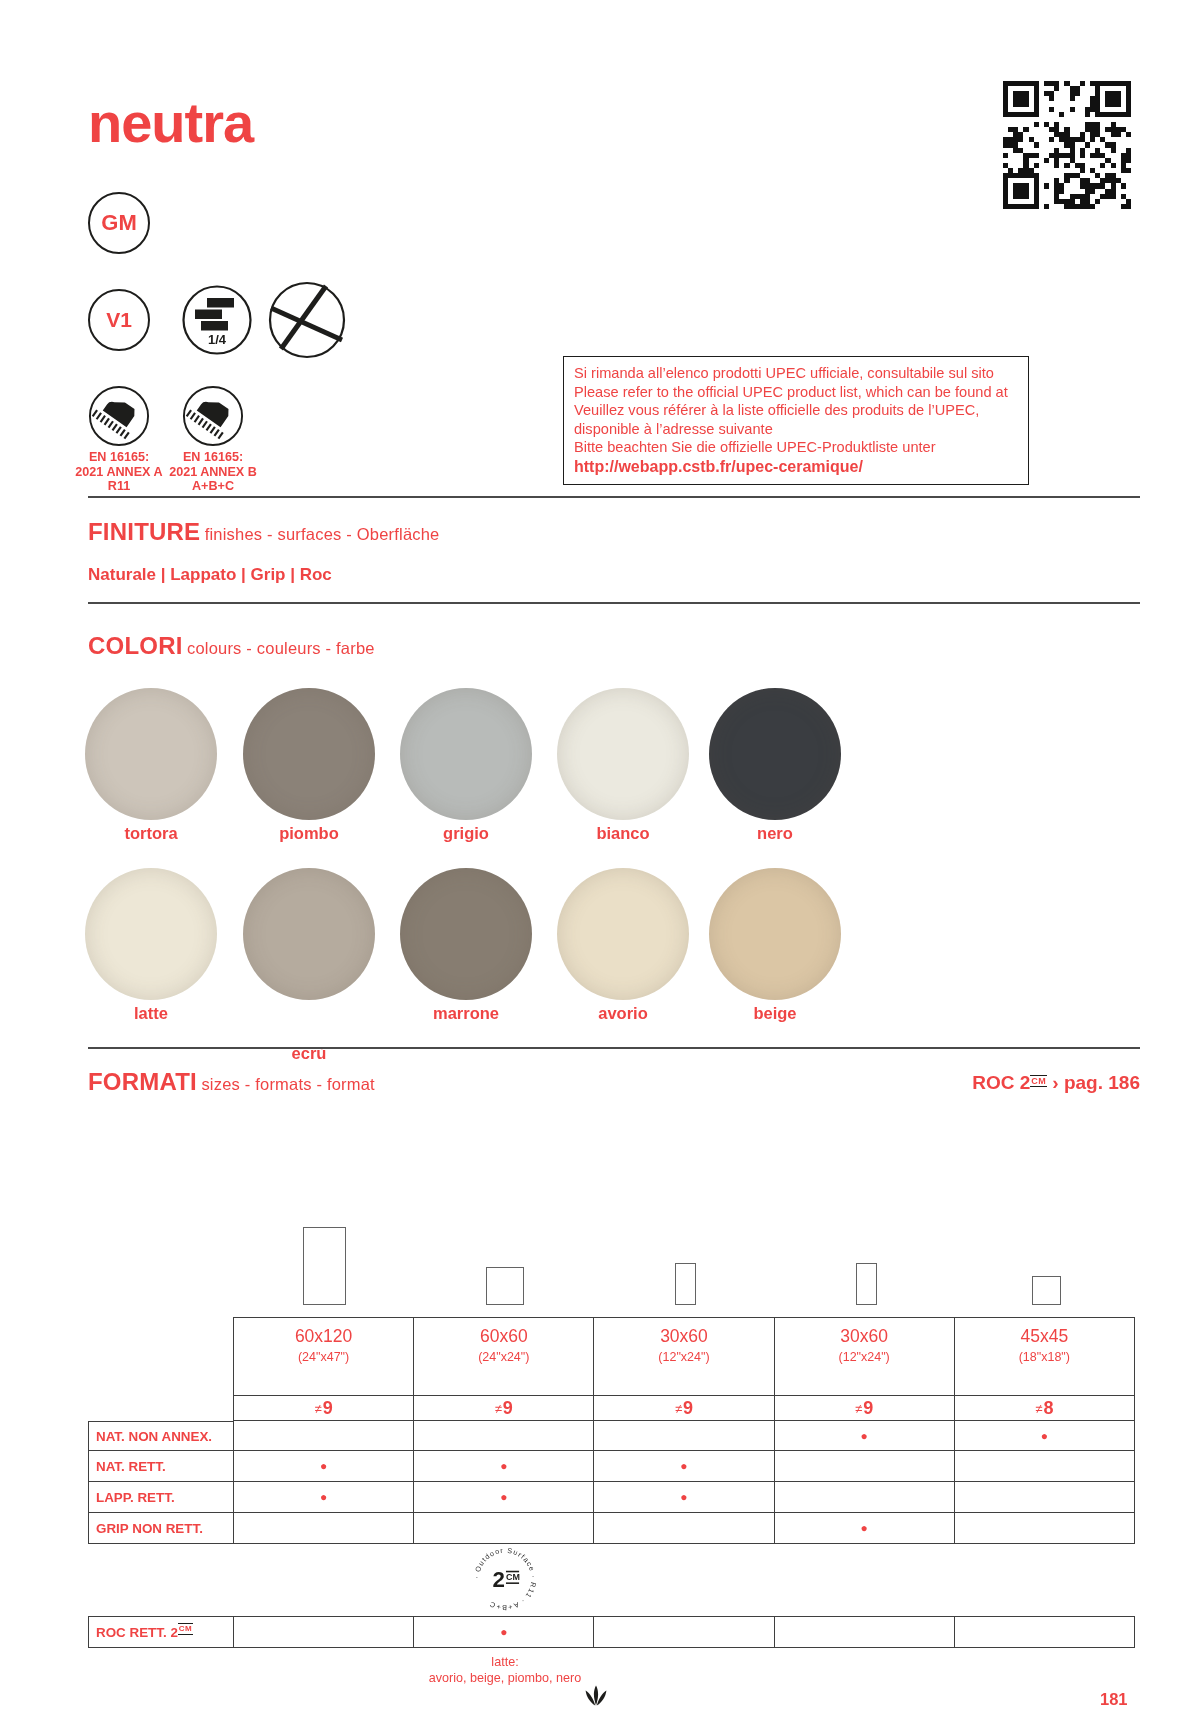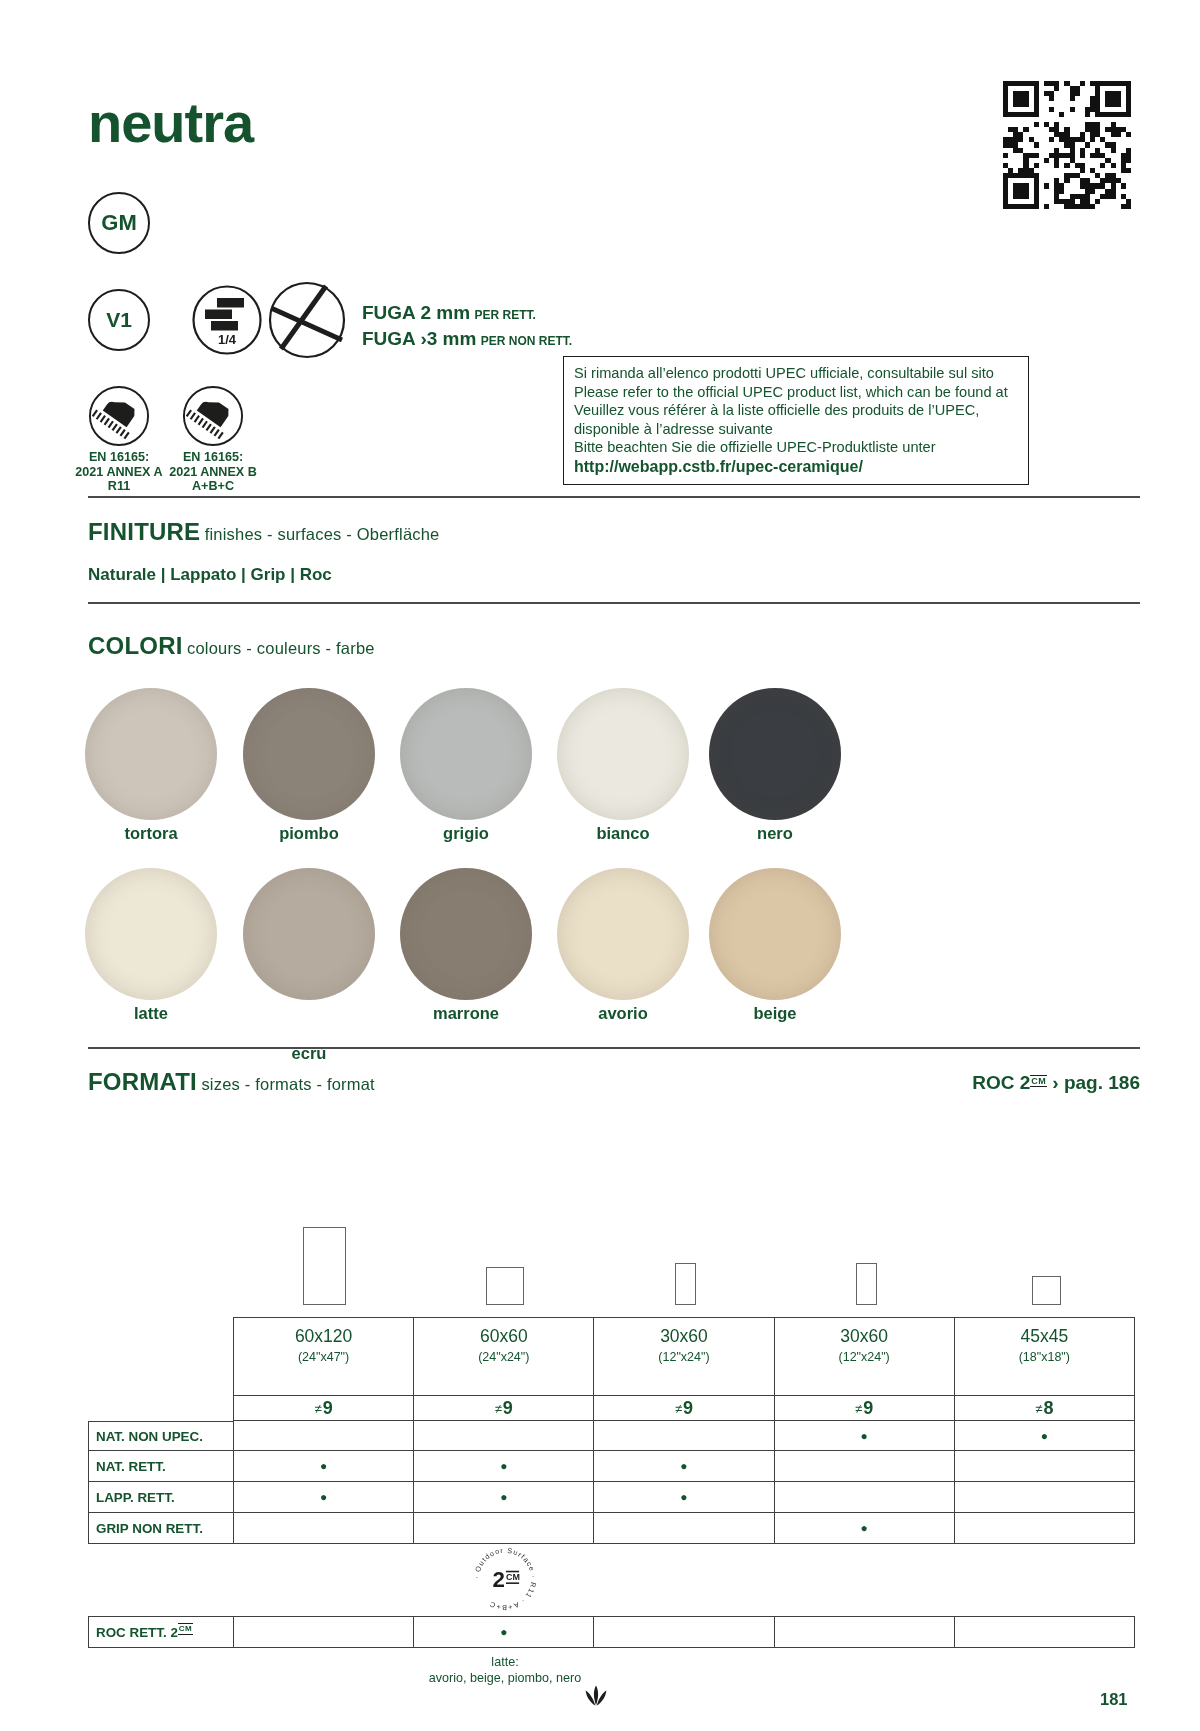--- a/index.html
+++ b/index.html
@@ -1,18 +1,18 @@
 <!DOCTYPE html>
 <html><head>
 <meta charset="utf-8">
 <style>
   html,body{margin:0;padding:0;background:#e8e8e8;}
   #page{
     position:relative;width:1200px;height:1731px;margin:0 auto;background:#ffffff;
-    font-family:"Liberation Sans", sans-serif;color:#14532d;overflow:hidden;
+    font-family:"Liberation Sans", sans-serif;color:#ef4444;overflow:hidden;
   }
   .abs{position:absolute;}
   .circle-icon{border:2.2px solid #1d1d1b;border-radius:50%;display:flex;align-items:center;justify-content:center;box-sizing:border-box;background:#fff;}
   .rule{height:2px;background:#4a4a4a;}
   .title{font-size:56px;font-weight:800;letter-spacing:-1px;}
   .gm-lines{font-size:15.5px;line-height:17.5px;font-weight:700;}
   .fuga-main{font-size:19px;font-weight:700;}
   .fuga-small{font-size:12px;font-weight:700;}
   .upec-box{border:1.6px solid #1d1d1b;box-sizing:border-box;padding:7px 10px;font-size:14.6px;line-height:18.6px;font-weight:400;}
   .upec-url{font-weight:800;font-size:16px;margin-top:1px;}
@@ -331,48 +331,38 @@
       </svg></div>
 
   <div class="abs circle-icon" style="left:88px;top:192px;width:62px;height:62px;">
     <span style="font-size:22px;font-weight:800;">GM</span>
   </div>
 
   <div class="abs circle-icon" style="left:88px;top:289px;width:62px;height:62px;">
     <span style="font-size:21px;font-weight:800;">V1</span>
   </div>
 
-  <div class="abs" style="left:192px;top:285px;width:70px;height:70px;text-align:right;">
+  <div class="abs" style="left:182px;top:285px;width:70px;height:70px;text-align:right;">
     <svg width="70" height="70" viewBox="0 0 70 70">
       <circle cx="35" cy="35" r="33.5" fill="#fff" stroke="#1d1d1b" stroke-width="2.2"></circle>
       <rect x="25" y="13" width="27" height="9.5" fill="#1d1d1b"></rect>
       <rect x="13" y="24.5" width="27" height="9.5" fill="#1d1d1b"></rect>
       <rect x="19" y="36" width="27" height="9.5" fill="#1d1d1b"></rect>
       <text x="35" y="59" text-anchor="middle" font-size="13" font-weight="bold" fill="#1d1d1b" font-family="Liberation Sans, sans-serif">1/4</text>
     </svg>
   </div>
 
   <div class="abs" style="left:268px;top:281px;width:78px;height:78px;">
     <svg width="78" height="78" viewBox="0 0 78 78">
       <circle cx="39" cy="39" r="37" fill="#fff" stroke="#1d1d1b" stroke-width="2.2"></circle>
       <line x1="58" y1="5" x2="13" y2="68" stroke="#1d1d1b" stroke-width="5"></line>
       <line x1="3" y1="27" x2="74" y2="59" stroke="#1d1d1b" stroke-width="5"></line>
     </svg>
   </div>
 
-  <div class="abs" style="left:362px;top:301px;line-height:23px;">
-    <div>
-      <span class="fuga-main">FUGA 2 mm</span>
-      <span class="fuga-small">PER RETT.</span>
-    </div>
-    <div>
-      <span class="fuga-main">FUGA ›3 mm</span>
-      <span class="fuga-small">PER NON RETT.</span>
-    </div>
-  </div>
 
   <div class="abs upec-box" style="left:563px;top:356px;width:466px;">
     <div>Si rimanda all’elenco prodotti UPEC ufficiale, consultabile sul sito</div>
     <div>Please refer to the official UPEC product list, which can be found at</div>
     <div>Veuillez vous référer à la liste officielle des produits de l’UPEC,</div>
     <div>disponible à l’adresse suivante</div>
     <div>Bitte beachten Sie die offizielle UPEC-Produktliste unter</div>
     <div class="upec-url">http://webapp.cstb.fr/upec-ceramique/</div>
   </div>
 
@@ -518,21 +508,21 @@
       </div>
     <div class="cell thick">
         <span class="sym">≠</span>
         <span>9</span>
       </div>
     <div class="cell thick">
         <span class="sym">≠</span>
         <span>8</span>
       </div>
 
-    <div class="cell rowlabel topb leftb">NAT. NON UPEC.</div>
+    <div class="cell rowlabel topb leftb">NAT. NON ANNEX.</div>
     <div class="cell dot"></div>
     <div class="cell dot"></div>
     <div class="cell dot"></div>
     <div class="cell dot">●</div>
     <div class="cell dot">●</div>
 
     <div class="cell rowlabel leftb">NAT. RETT.</div>
     <div class="cell dot">●</div>
     <div class="cell dot">●</div>
     <div class="cell dot">●</div>

